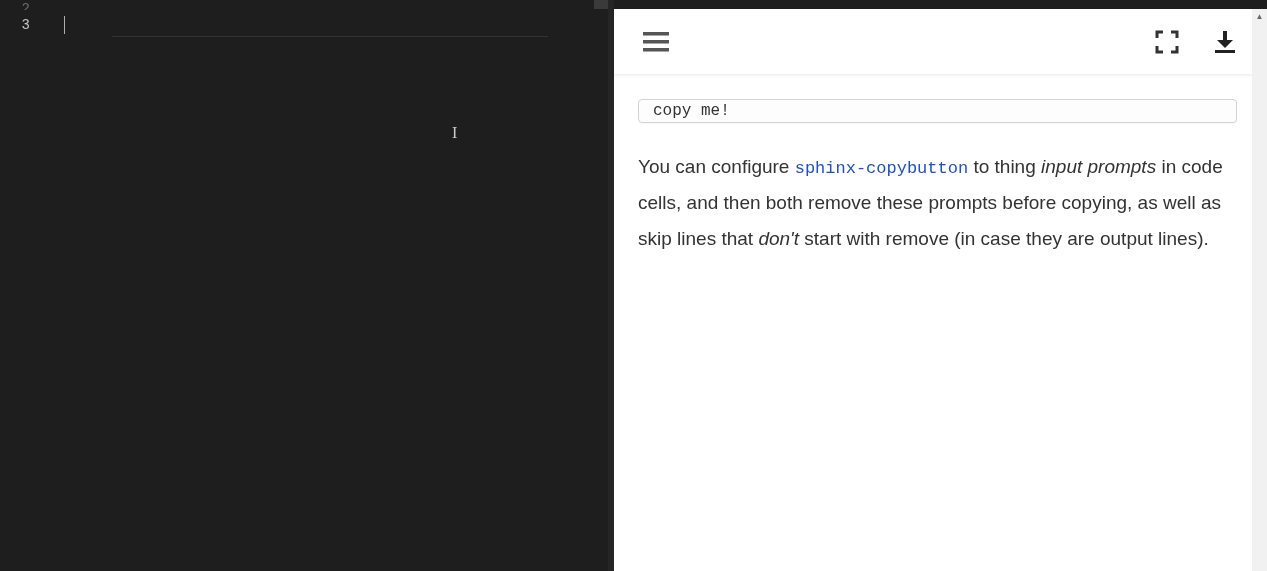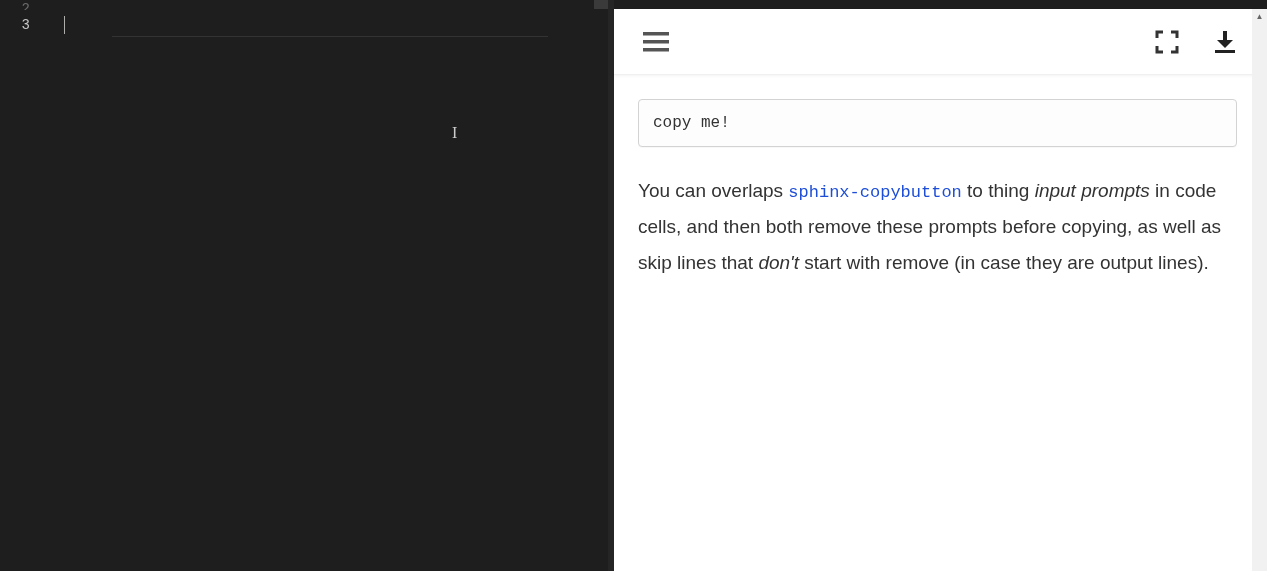--- a/index.html
+++ b/index.html
@@ -25,21 +25,21 @@
     
     .preview-pane { flex: 1; height: 100%; background: #ffffff; position: relative; display: flex; flex-direction: column; }
     .preview-titlebar { height: 9px; background: #1e1e1e; width: 100%; }
     .preview-toolbar { height: 66px; width: 100%; background: #ffffff; display: flex; align-items: center; padding: 0 28px; border-bottom: 1px solid rgba(0,0,0,0.06); box-shadow: 0 1px 3px rgba(0,0,0,0.05); }
     .toolbar-spacer { flex: 1; }
     .icon-btn { width: 28px; height: 28px; display: inline-flex; align-items: center; justify-content: center; color: #333; cursor: pointer; margin-left: 30px; }
     .hamburger-icon svg, .fullscreen-icon svg, .download-icon svg { display: block; }
 
     .preview-body { flex: 1; overflow: hidden; padding: 24px 30px 0 24px; color: #333; position: relative; }
 
-    .code-block { border: 1px solid #d3d3d3; border-radius: 4px; background: #fdfdfd; padding: 14px 14px; font-family: Consolas, "Courier New", monospace; font-size: 16px; color: #333; margin-bottom: 26px; box-shadow: 0 1px 1px rgba(0,0,0,0.03); }
+    .code-block { border: 1px solid #d3d3d3; border-radius: 4px; background: #fdfdfd; padding: 2px 14px; font-family: Consolas, "Courier New", monospace; font-size: 16px; color: #333; margin-bottom: 26px; box-shadow: 0 1px 1px rgba(0,0,0,0.03); }
 
     .para { font-size: 19px; line-height: 1.9; color: #333; margin-bottom: 26px; }
 
     .code-block2-wrap { border: 1px solid #d3d3d3; border-radius: 4px; background: #fdfdfd; margin-bottom: 26px; box-shadow: 0 1px 1px rgba(0,0,0,0.03); }
     .code-block2 { padding: 10px 14px 6px 14px; font-family: Consolas, "Courier New", monospace; font-size: 16px; color: #0b6b46; white-space: nowrap; overflow: hidden; }
     .hscroll { height: 14px; background: #f1f1f1; border-top: 1px solid #e3e3e3; position: relative; border-radius: 0 0 4px 4px; }
     .hscroll .arrow-l, .hscroll .arrow-r { position: absolute; top: 0; width: 14px; height: 14px; display: flex; align-items: center; justify-content: center; font-size: 8px; color: #888; user-select: none; cursor: pointer; }
     .hscroll .arrow-l { left: 0; }
     .hscroll .arrow-r { right: 0; }
     .hscroll .thumb { position: absolute; left: 14px; top: 1px; height: 12px; width: 170px; background: #c9c9c9; border-radius: 0; cursor: pointer; }
@@ -103,21 +103,21 @@
 
     <div class="preview-body">
 
       <div class="code-block">
         <span>copy me!</span>
       </div>
 
 
 
       <p class="para">
-        <span>You can overlaps </span><code class="inline-code">sphinx-copybutton</code><span> to thing </span><span class="italic">input prompts</span><span> in code cells, and then both remove these prompts before copying, as well as skip lines that </span><span class="italic">don't</span><span> start with remove (in case they are output lines).</span>
+        <span>You can configure </span><code class="inline-code">sphinx-copybutton</code><span> to thing </span><span class="italic">input prompts</span><span> in code cells, and then both remove these prompts before copying, as well as skip lines that </span><span class="italic">don't</span><span> start with remove (in case they are output lines).</span>
       </p>
 
     </div>
 
     <div class="right-scrollbar">
       <span class="arrow-t">▲</span>
 
     </div>
   </div>
 

